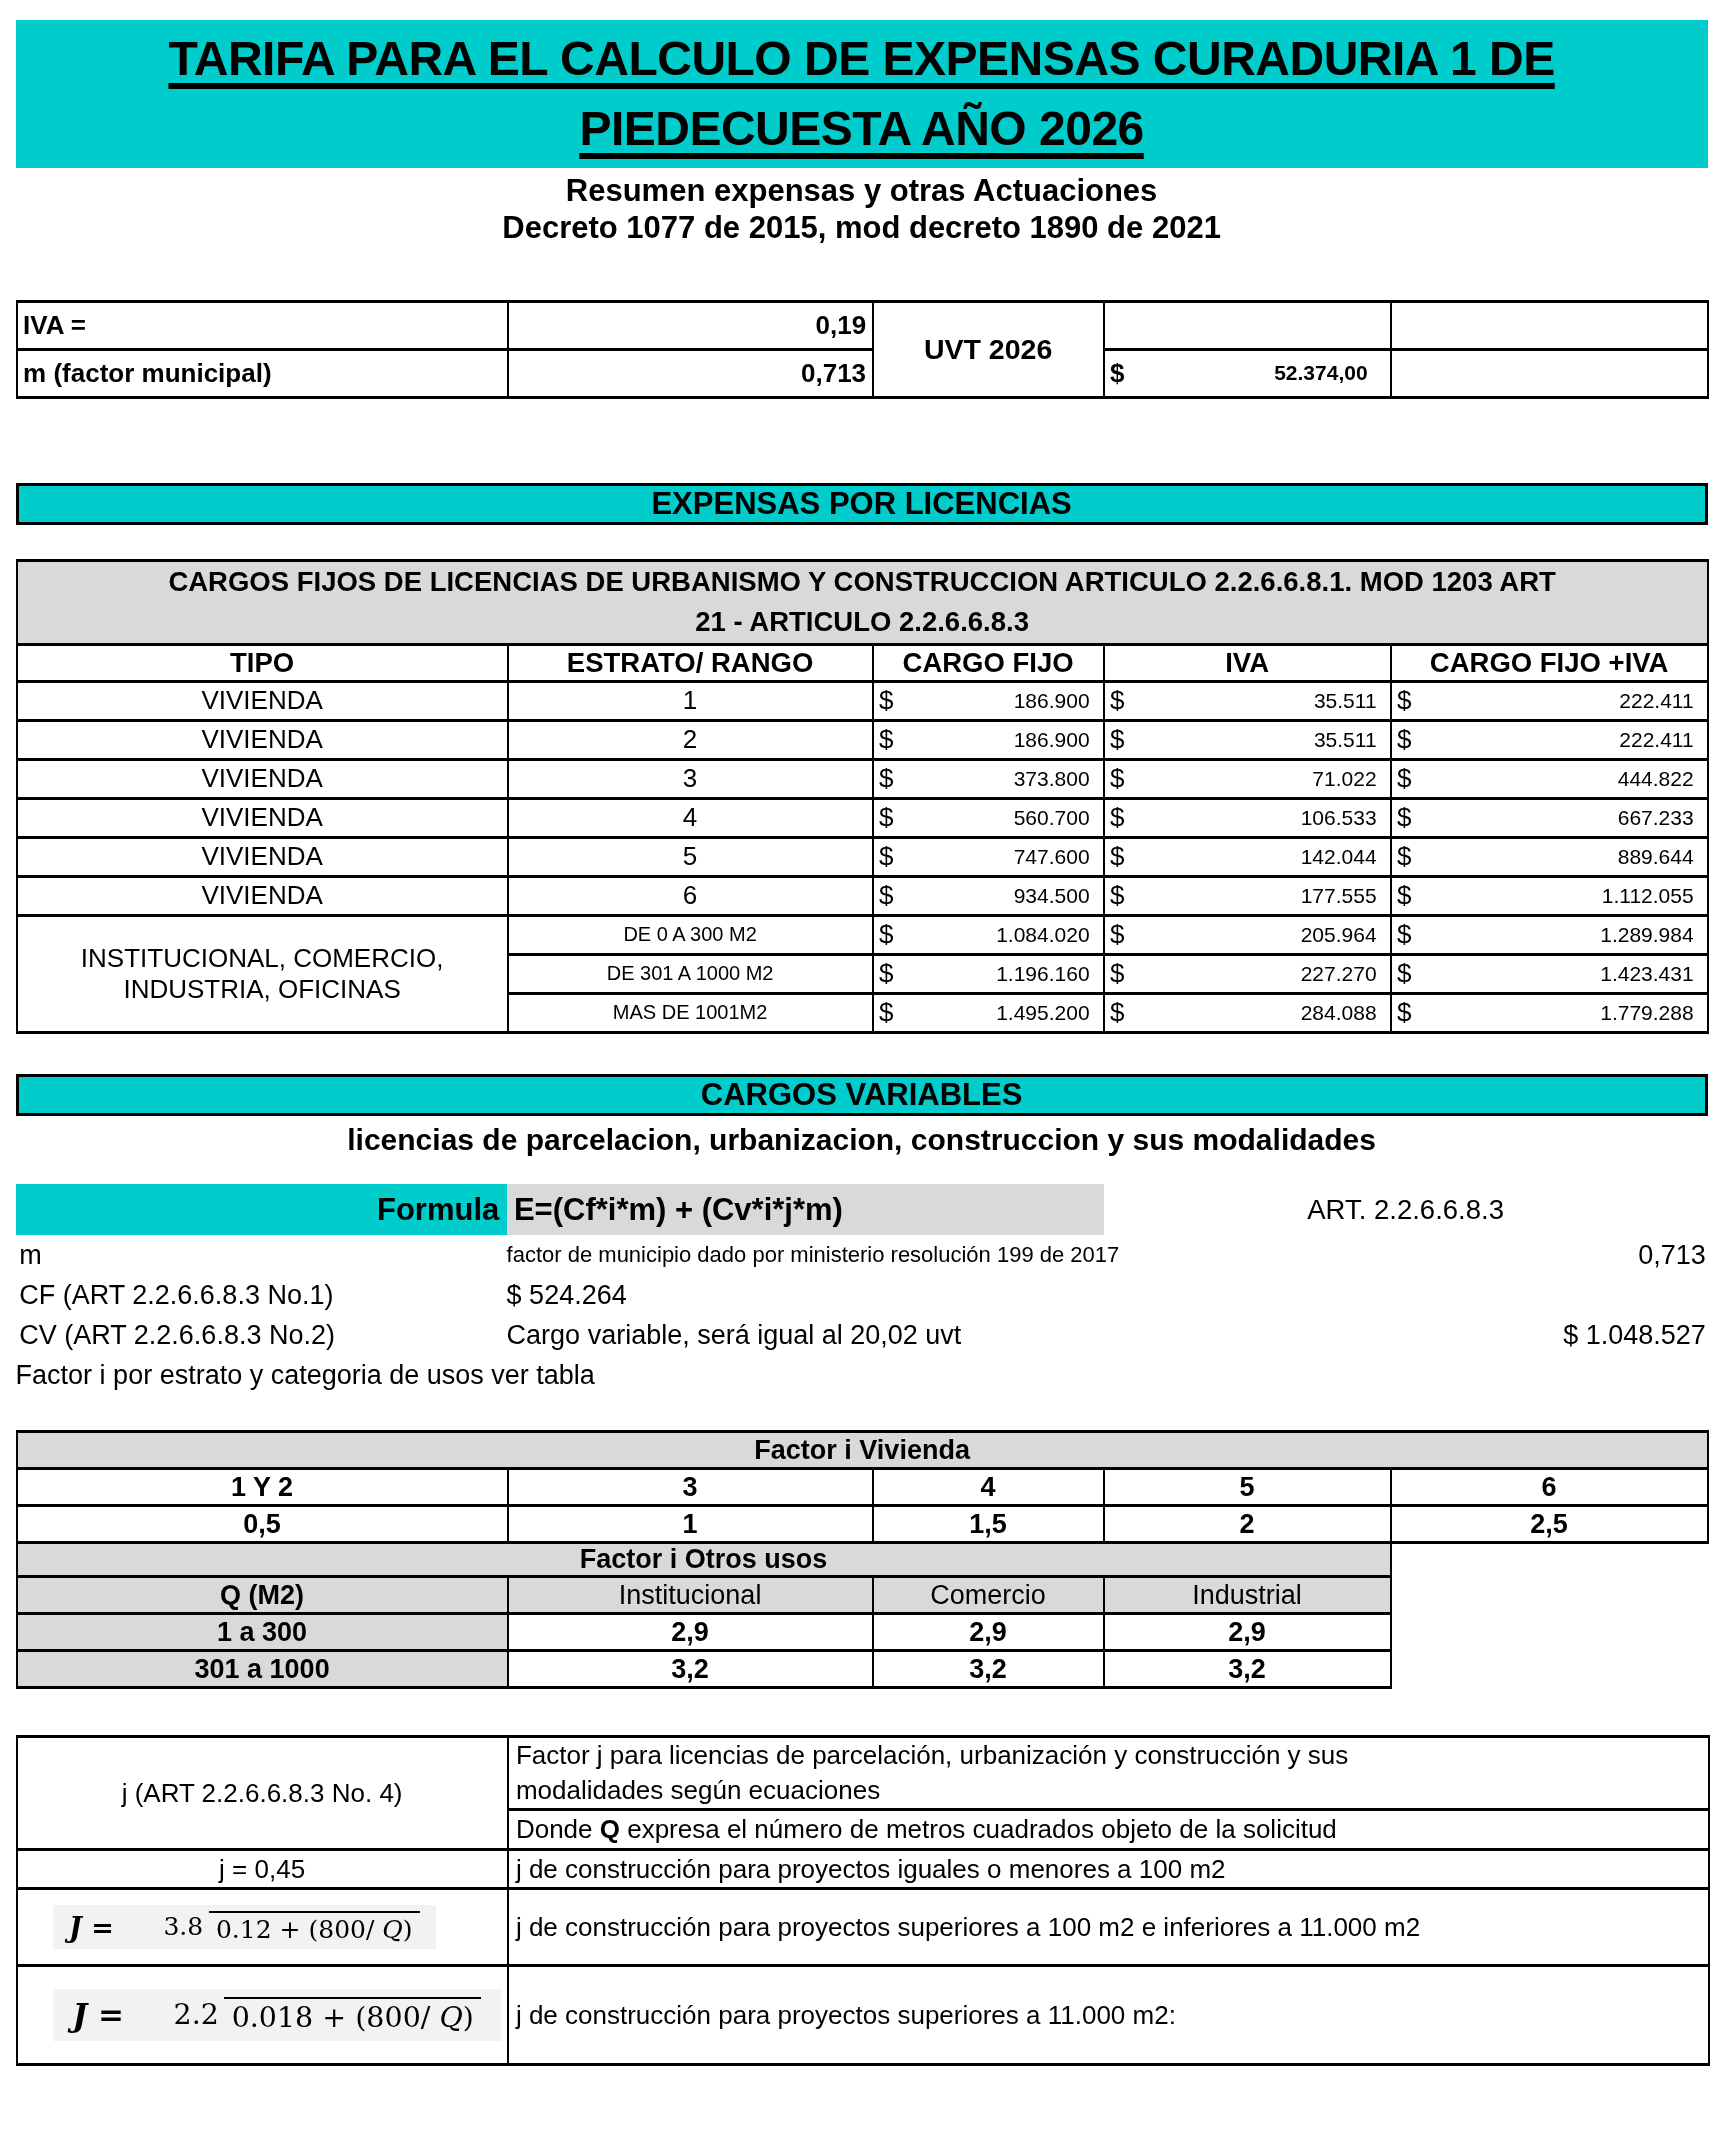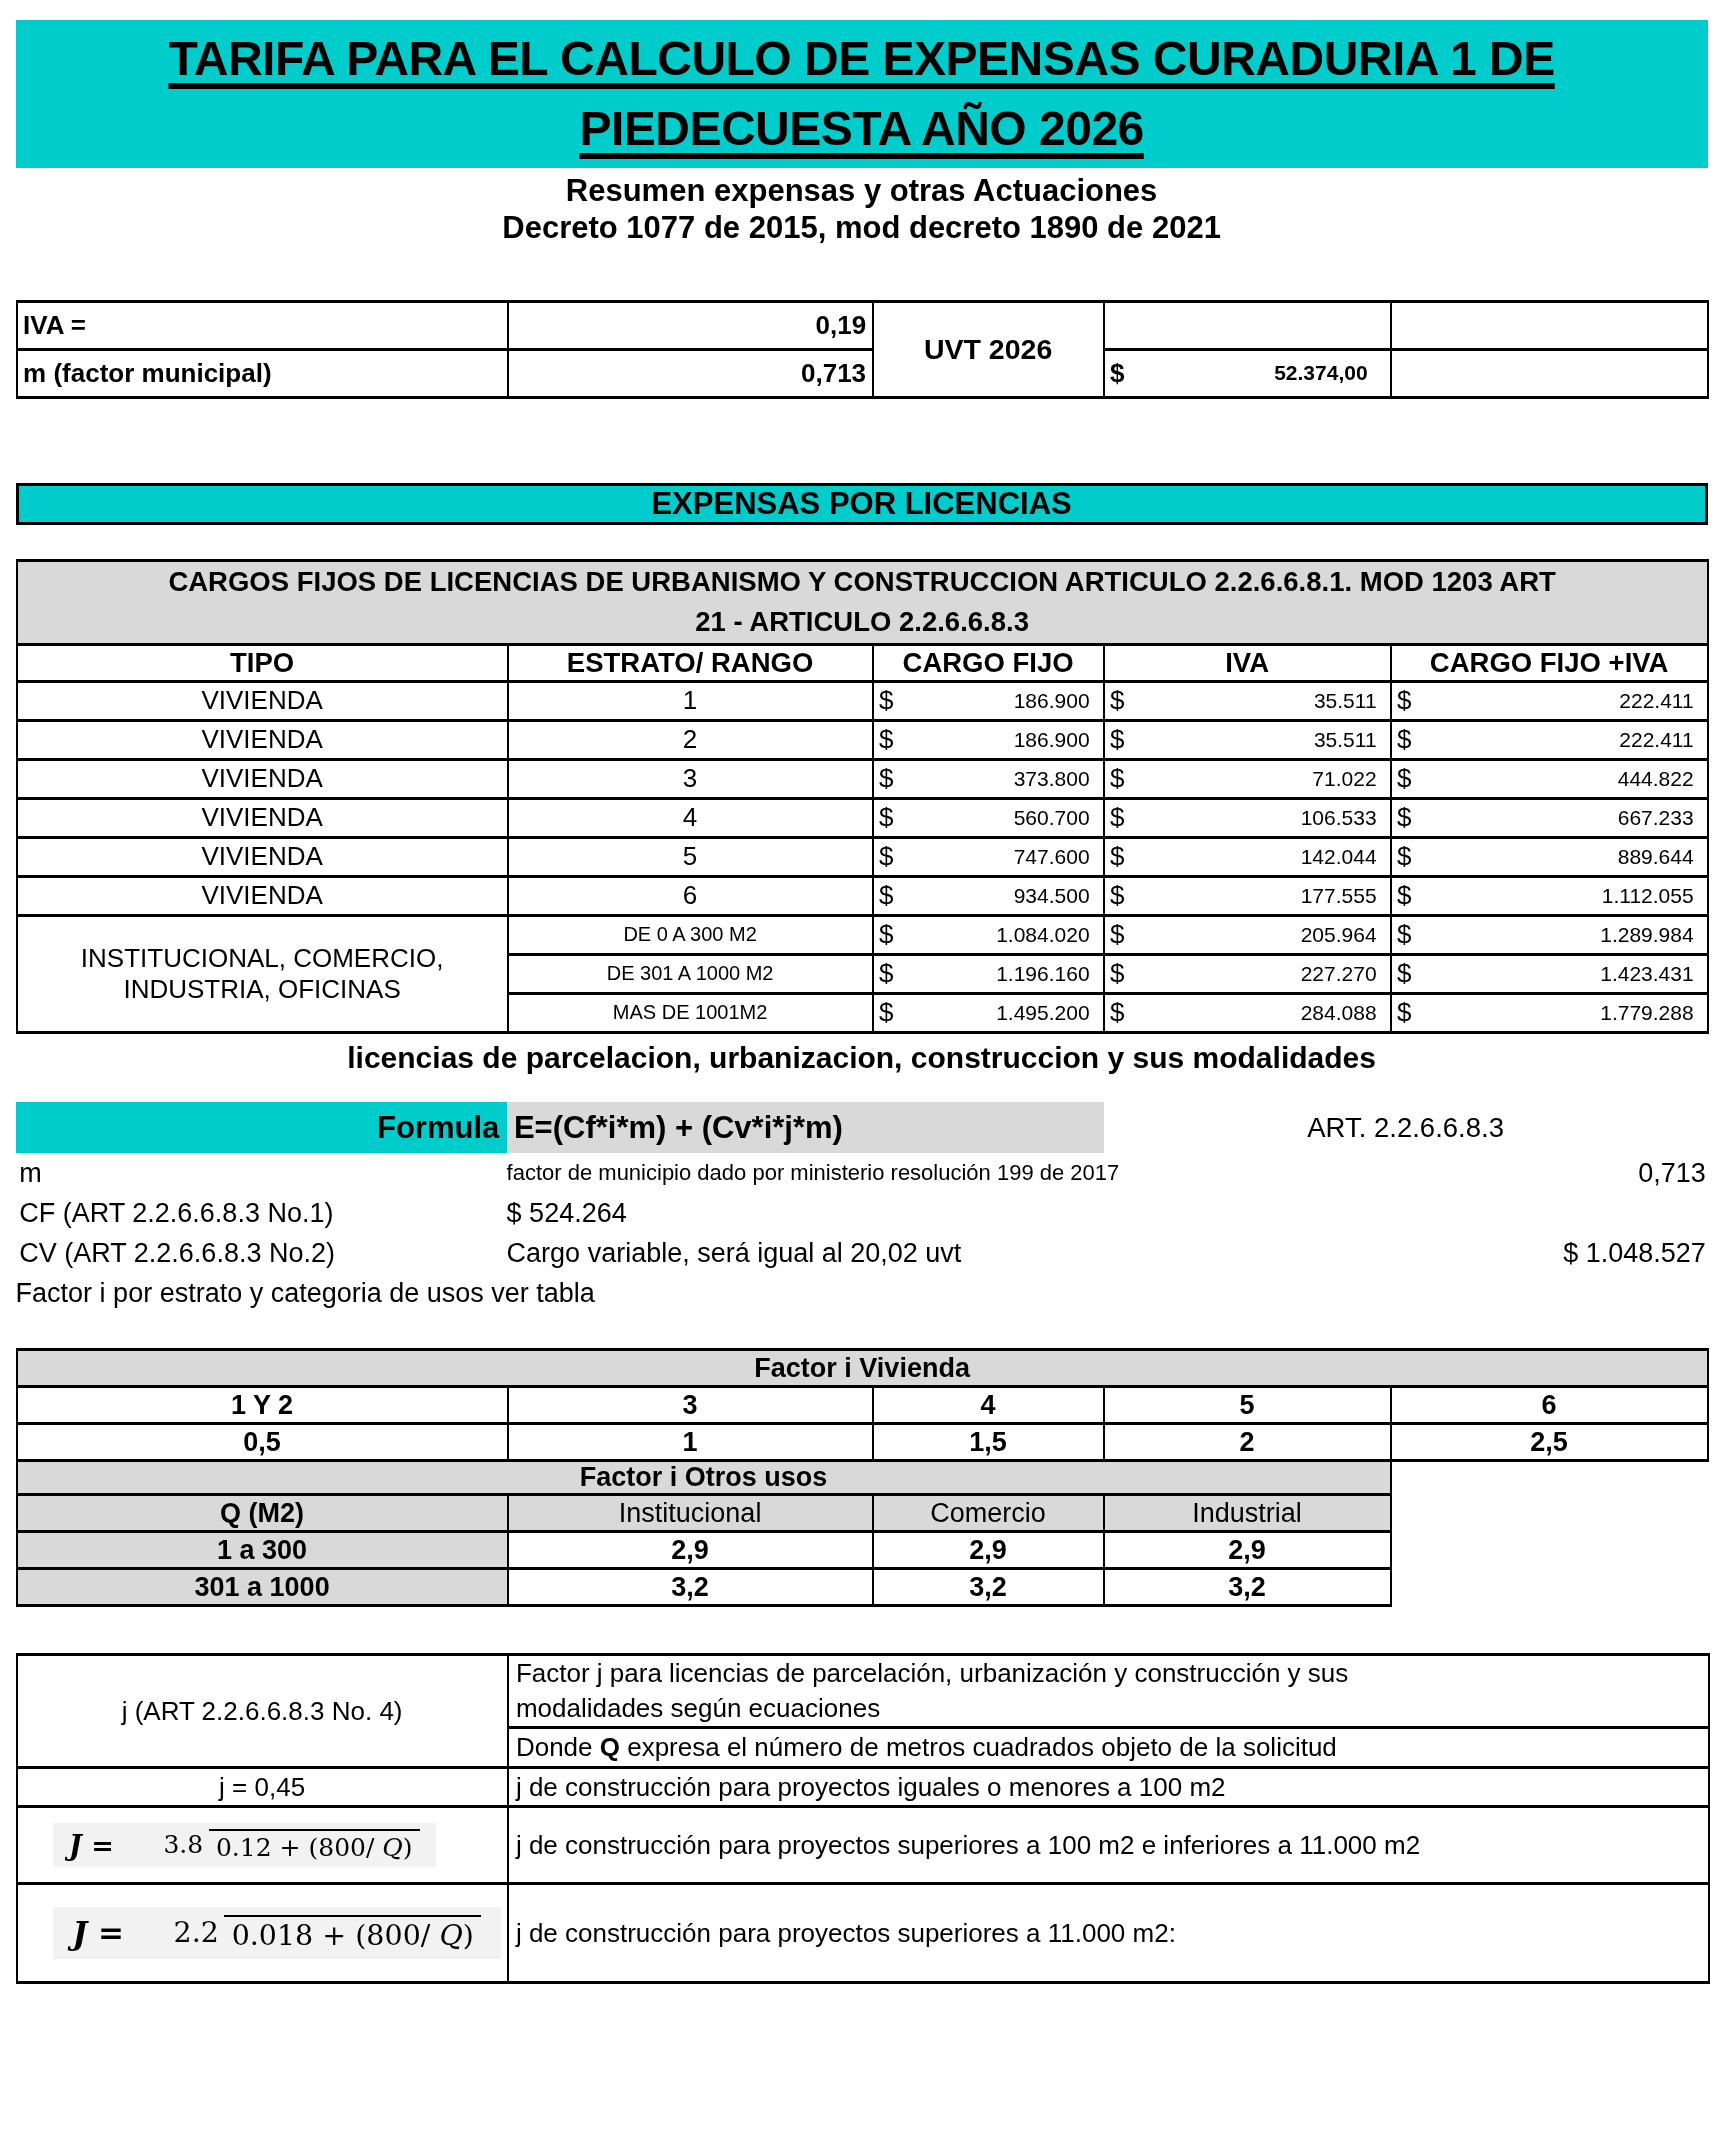--- a/index.html
+++ b/index.html
@@ -373,20 +373,23 @@
       <td style="padding:0;">
             <div class="money">
               <span class="cur">$</span>
               <span class="val">1.779.288</span>
             </div>
           </td>
     </tr>
   </tbody>
     </table>
 
+  <div class="banner second">
+    <span>CARGOS VARIABLES</span>
+  </div>
   <div class="cv-sub">licencias de parcelacion, urbanizacion, construccion y sus modalidades</div>
 
   <div class="formula-row">
     <div class="f-label">Formula</div>
     <div class="f-expr">E=(Cf*i*m) + (Cv*i*j*m)</div>
     <div class="f-art">ART. 2.2.6.6.8.3</div>
   </div>
 
   <div class="cv-line">
     <div class="cv-label">m</div>

